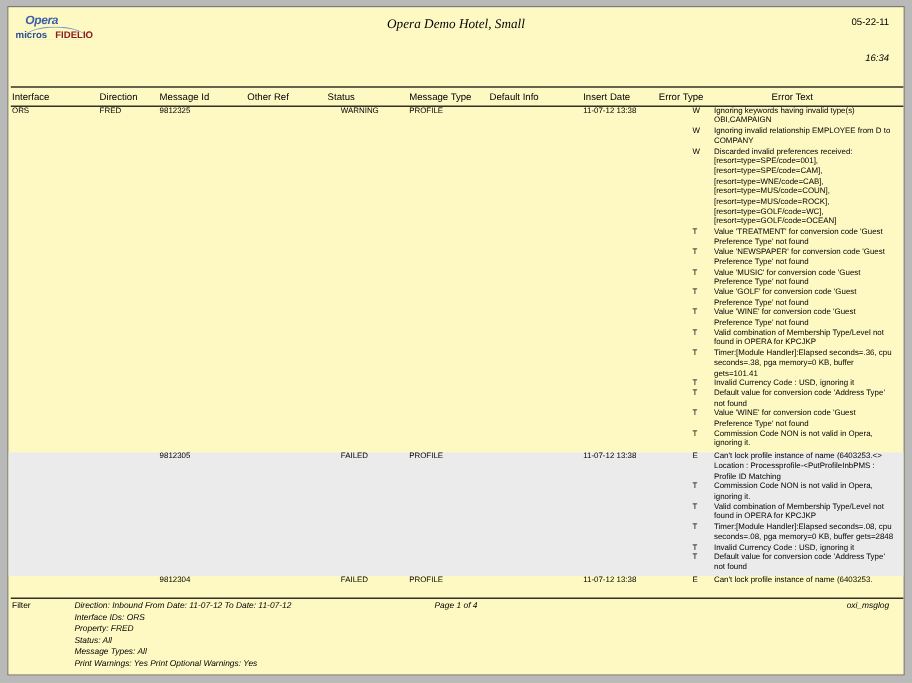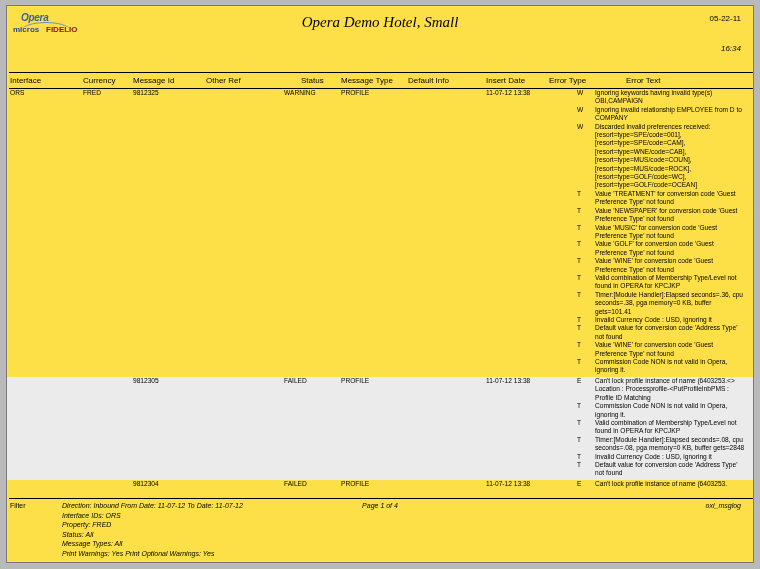--- a/index.html
+++ b/index.html
@@ -12,21 +12,21 @@
     height: 569px;
     font-family: "Liberation Sans", sans-serif;
     overflow: hidden;
   }
   .page {
     position: absolute;
     left: 6px;
     top: 5px;
     width: 748px;
     height: 558px;
-    background: #fde047;
+    background: #fef9c3;
     border: 1px solid #7a7a7a;
     box-sizing: border-box;
     overflow: hidden;
   }
   .logo {
     position: absolute;
     left: 6px;
     top: 6px;
     width: 62px;
     height: 26px;
@@ -66,21 +66,21 @@
     border-top: 1px solid #6d8ec9;
     border-radius: 50% / 100% 100% 0 0;
   }
   .hotel-title {
     position: absolute;
     left: 0;
     top: 8px;
     width: 100%;
     text-align: center;
     font-family: "Liberation Serif", serif;
-    font-size: 15px;
+    font-size: 11px;
     font-style: italic;
     color: #000;
   }
   .doc-date {
     position: absolute;
     right: 12px;
     top: 8px;
     font-size: 8px;
     color: #000;
     padding-left: 10px;
@@ -232,29 +232,29 @@
 
   <div class="hotel-title">Opera Demo Hotel, Small</div>
   <div class="doc-date">05-22-11</div>
   <div class="doc-time">16:34</div>
 
   <div class="hdr-rule-top"></div>
   <div class="hdr-rule-bottom"></div>
 
   <div id="col-heads">
       <div class="col-head" style="left: 3px;">Interface</div>
-      <div class="col-head" style="left: 76px;">Currency</div>
+      <div class="col-head" style="left: 76px;">Direction</div>
       <div class="col-head" style="left: 126px;">Message Id</div>
       <div class="col-head" style="left: 199px;">Other Ref</div>
-      <div class="col-head" style="left: 294px;">Status</div>
+      <div class="col-head" style="left: 266px;">Status</div>
       <div class="col-head" style="left: 334px;">Message Type</div>
       <div class="col-head" style="left: 401px;">Default Info</div>
       <div class="col-head" style="left: 479px;">Insert Date</div>
       <div class="col-head" style="left: 542px;">Error Type</div>
-      <div class="col-head" style="left: 605px; padding-left: 14px;">Error Text</div>
+      <div class="col-head" style="left: 622px; padding-left: 14px;">Error Text</div>
     </div>
 
   <div class="rows" id="rows">
       <div class="grp" style="height: 288px;">
         <div class="errblock">
           <div class="eb-row">
             <div class="eb-sev">W</div>
             <div class="eb-txt">Ignoring keywords having invalid type(s) OBI,CAMPAIGN</div>
           </div>
           <div class="eb-row">

